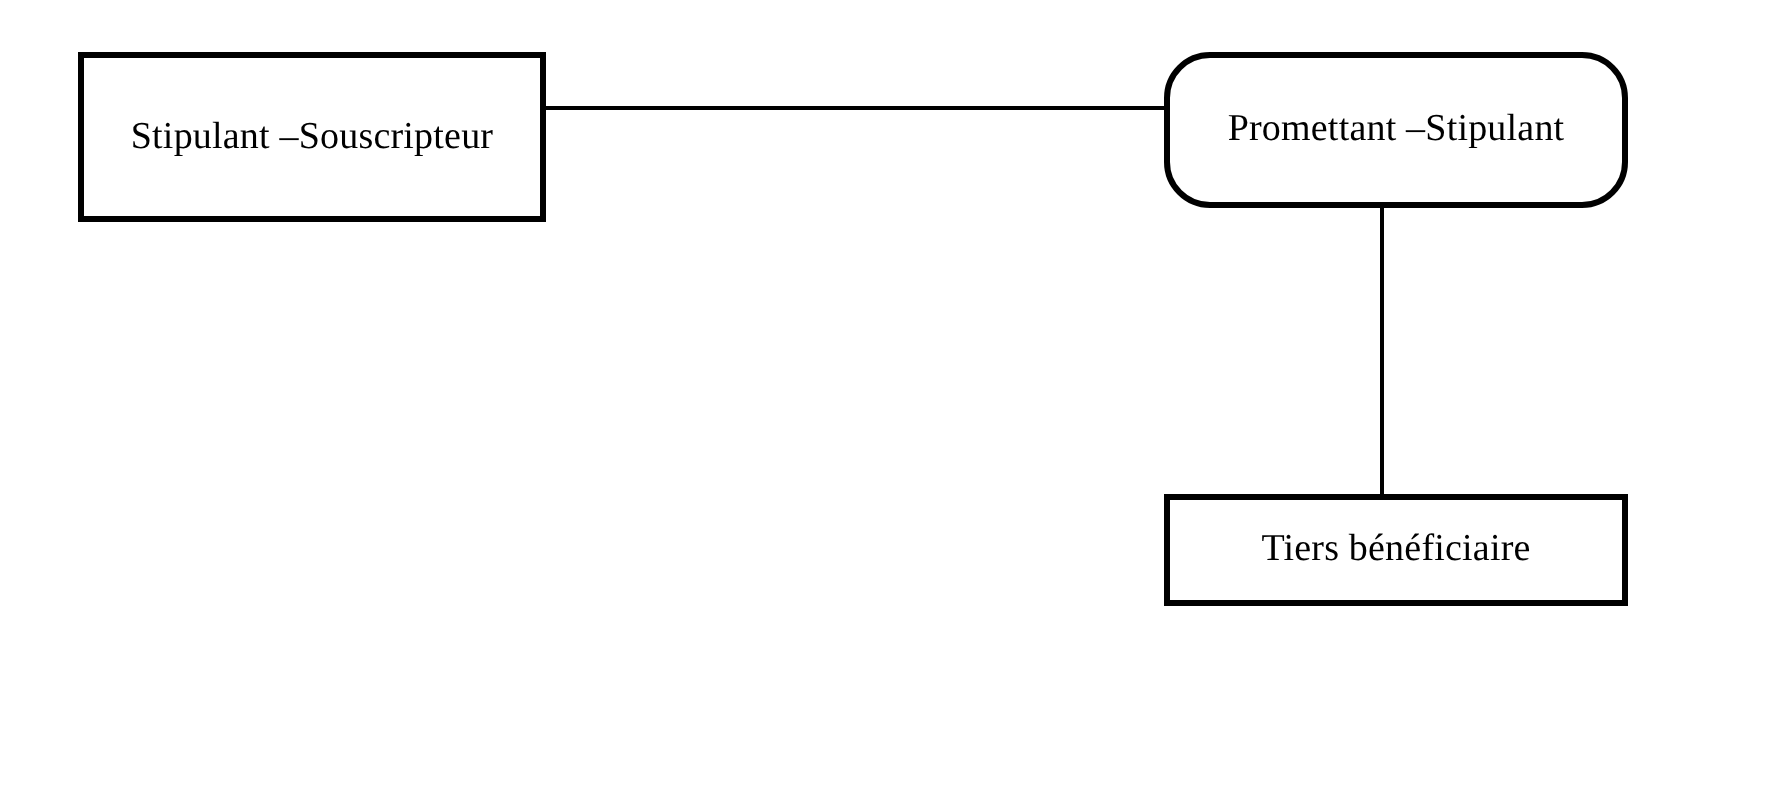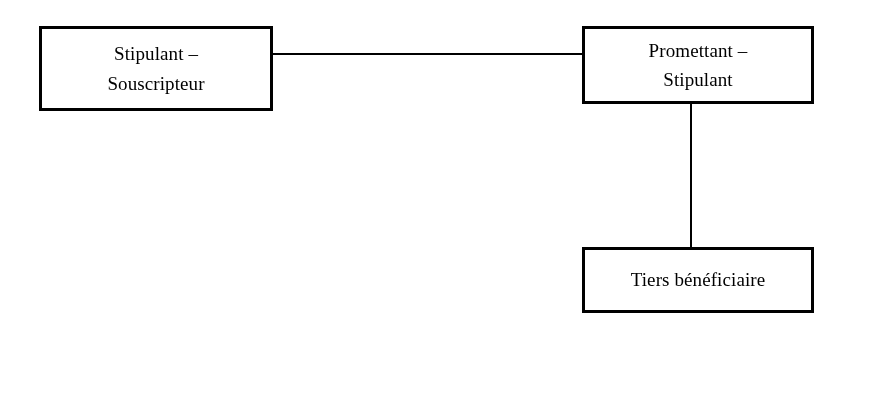--- a/index.html
+++ b/index.html
@@ -22,21 +22,21 @@
     overflow: hidden;
   }
 
   
   .node-box {
     position: absolute;
     box-sizing: border-box;
     background: #ffffff;
     border: 3px solid #000000;
     display: flex;
-    flex-direction: column;
+    flex-direction: row;
     align-items: center;
     justify-content: center;
     text-align: center;
     line-height: 1.55;
     font-size: 19px;
     letter-spacing: 0.1px;
     white-space: nowrap;
   }
 
   #node-stipulant {
@@ -44,27 +44,28 @@
     top: 26px;
     width: 234px;
     height: 85px;
   }
 
   #node-promettant {
     left: 582px;
     top: 26px;
     width: 232px;
     height: 78px;
+    border-radius: 23px;
   }
 
   #node-tiers {
     left: 582px;
     top: 247px;
     width: 232px;
-    height: 66px;
+    height: 56px;
   }
 
   .node-line {
     display: block;
   }
 
   
   .connector {
     position: absolute;
     background: #000000;

